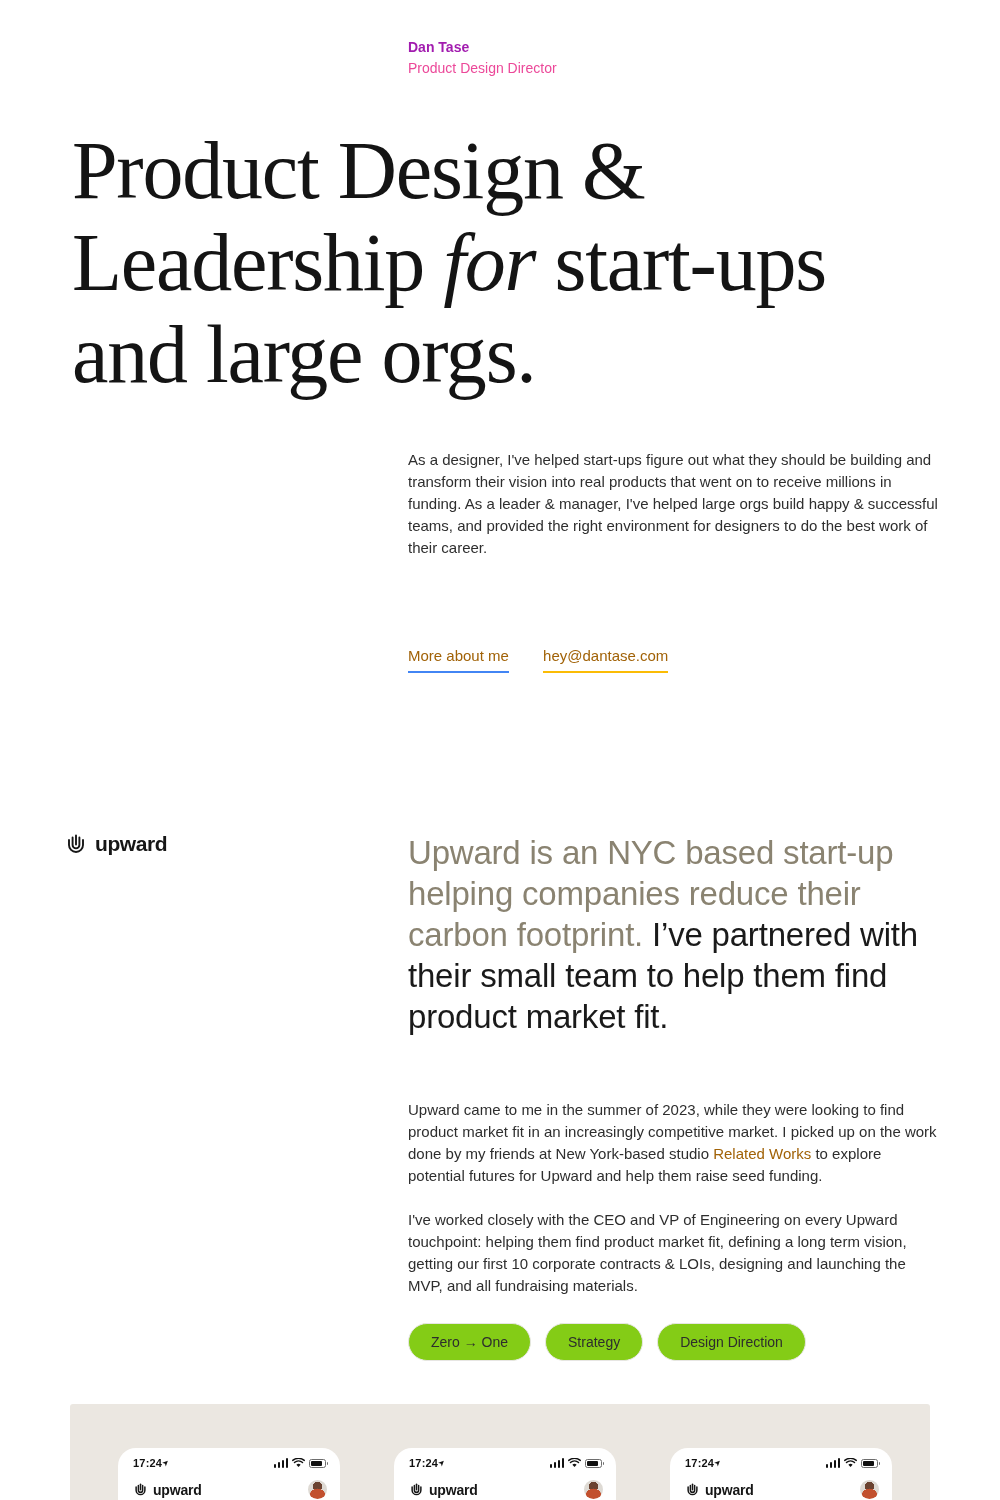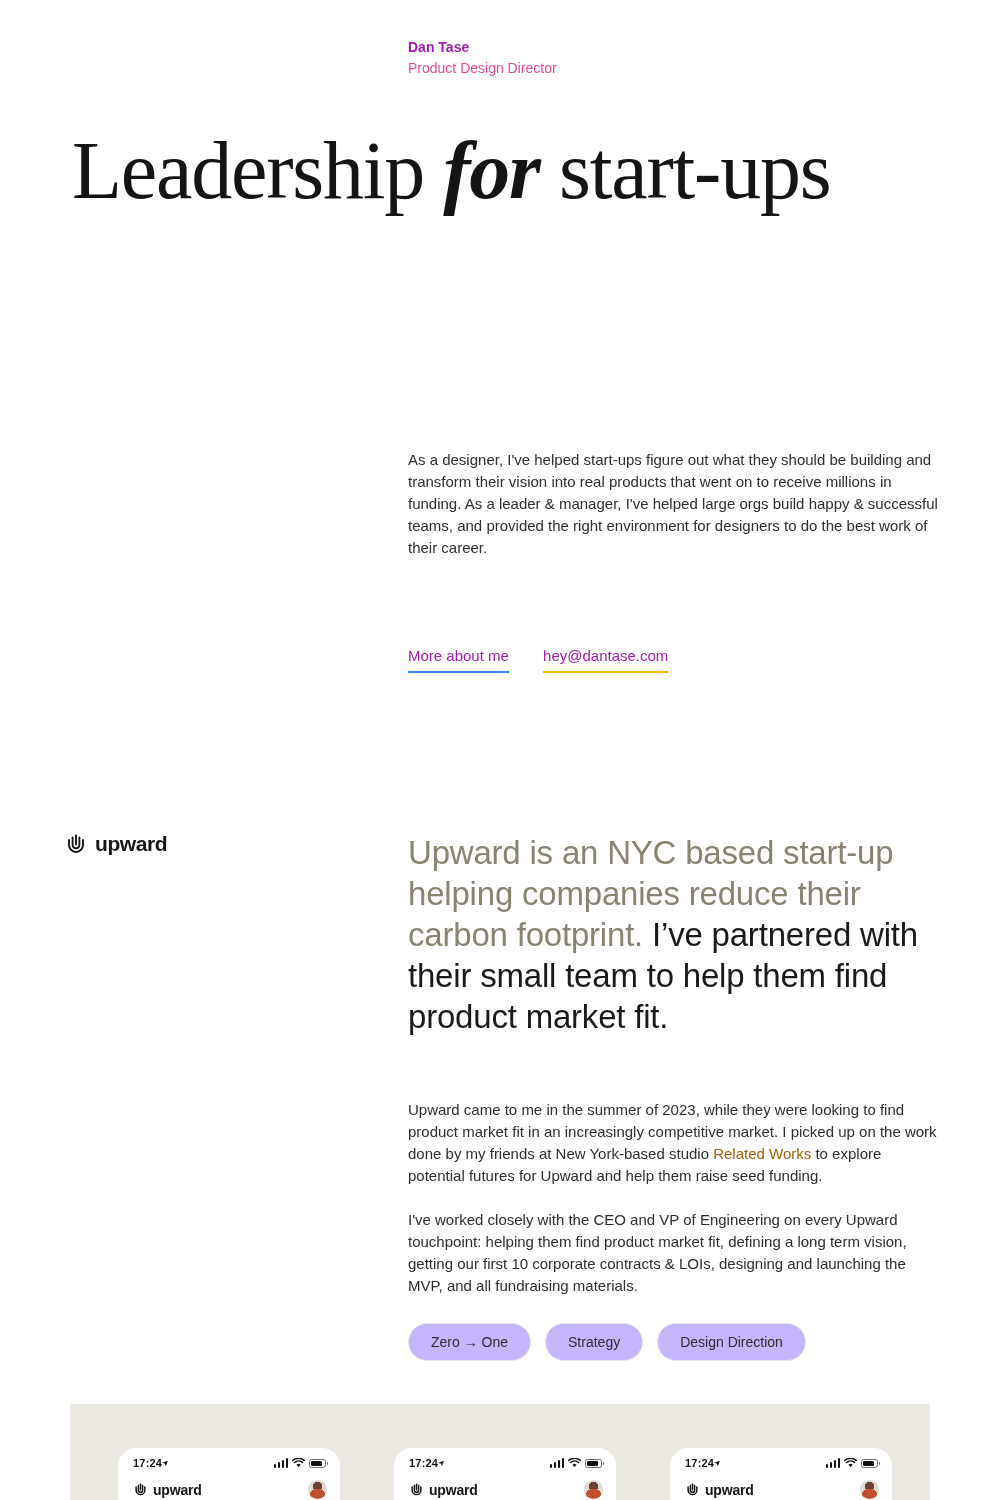--- a/index.html
+++ b/index.html
@@ -9,48 +9,48 @@
 
   
   .header-block { position:absolute; left:408px; top:37px; font-size:14px; line-height:21px; }
   .header-name { font-weight:700; color:#a21caf; }
   .header-role { font-weight:400; color:#ec4899; }
 
   
   .hero { position:absolute; left:72px; top:125px; width:880px;
           font-family:"Liberation Serif", serif; font-weight:400;
           font-size:82px; line-height:92px; color:#141414; letter-spacing:-0.015em; }
-  .hero .ital { font-style:italic;font-weight:bold; }
+  .hero .ital { font-style:italic; }
 
   
   .intro { position:absolute; left:408px; top:449px; width:530px; font-size:15px; line-height:22px; color:#2e2e2e; }
   .intro p + p { margin-top:6px; }
 
   .links-row { position:absolute; left:408px; top:647px; font-size:15px; color:#232323; }
-  .links-row a { display:inline-block; text-decoration:none; color:#a21caf;
+  .links-row a { display:inline-block; text-decoration:none; color:#a16207;
                  padding-bottom:7px; border-bottom:2px solid transparent; margin-right:30px; cursor:pointer; }
   .link-blue  { border-bottom-color:#4285F4 !important; }
   .link-yellow{ border-bottom-color:#FBBC05 !important; }
 
   
   .brand-logo { position:absolute; left:64px; top:831px; display:flex; align-items:center; gap:7px; }
   .brand-logo .brand-text { font-size:21px; font-weight:700; letter-spacing:-0.4px; color:#161616; }
 
   .statement { position:absolute; left:408px; top:832px; width:518px;
                font-size:33px; line-height:41px; letter-spacing:-0.2px; color:#1a1a1a; }
   .statement .hl { color:#8A8371; }
 
   .cs-p { position:absolute; left:408px; width:530px; font-size:15px; line-height:22px; color:#2e2e2e; }
   .cs-p1 { top:1099px; }
   .cs-p2 { top:1209px; }
   .cs-link { color:#a16207; text-decoration:none; cursor:pointer; }
 
   .tags { position:absolute; left:408px; top:1323px; display:flex; gap:14px; }
   .tag { display:inline-flex; align-items:center; height:38px; padding:0 22px;
-         background:#c4b5fd; border:1px solid #e7e6e3; border-radius:20px;
+         background:#84cc16; border:1px solid #e7e6e3; border-radius:20px;
          font-size:14px; color:#2d2d2d; white-space:nowrap; }
 
   
   .showcase { position:absolute; left:70px; top:1404px; width:860px; height:120px;
               background:#EBE7E1; border-radius:3px; }
   .phone { position:absolute; top:44px; width:222px; height:80px; background:#ffffff;
            border-radius:18px 18px 0 0; }
   .phone-1 { left:48px; } .phone-2 { left:324px; } .phone-3 { left:600px; }
 
   .statusbar { display:flex; justify-content:space-between; align-items:center; padding:9px 14px 0 15px; }
@@ -76,21 +76,23 @@
 </style>
 </head>
 <body>
 
 <div class="header-block">
   <div class="header-name">Dan Tase</div>
   <div class="header-role">Product Design Director</div>
 </div>
 
 <h1 class="hero">
+  <div>Product Design &amp;</div>
   <div><span>Leadership </span><span class="ital">for</span><span> start-ups</span></div>
+  <div>and large orgs.</div>
 </h1>
 
 <div class="intro">
   <p>As a designer, I've helped start-ups figure out what they should be building and transform their vision into real products that went on to receive millions in funding. As a leader &amp; manager, I've helped large orgs build happy &amp; successful teams, and provided the right environment for designers to do the best work of their career.</p>
 </div>
 
 <div class="links-row">
   <a class="link-blue">More about me</a>
   <a class="link-yellow">hey@dantase.com</a>
 </div>

